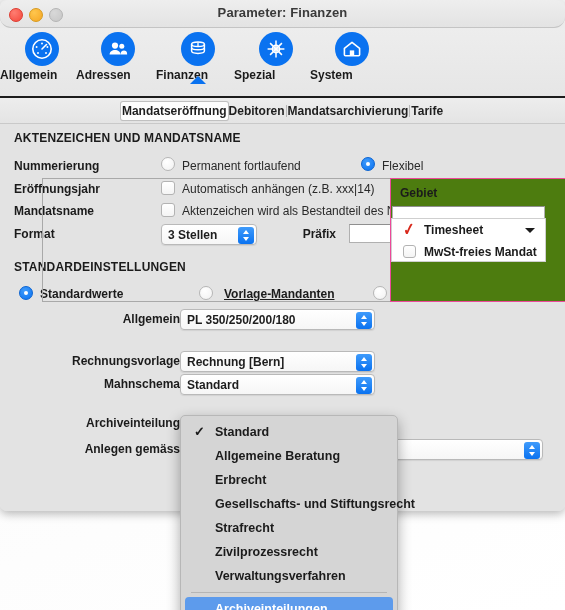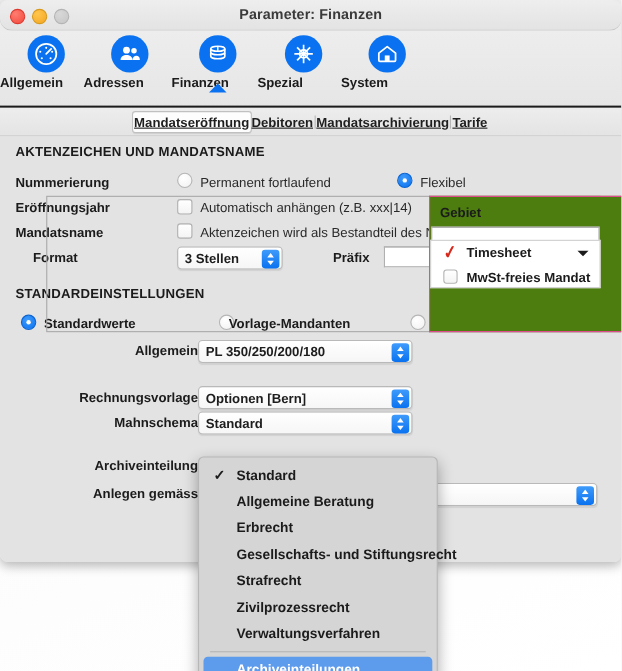--- a/index.html
+++ b/index.html
@@ -113,21 +113,20 @@
   }
   .tab {
     font-size: 12px;
     font-weight: bold;
     color: #1e1e1e;
     padding: 2px 1px;
     border-radius: 2px;
     position: relative;
     cursor: default;
     white-space: nowrap;
-    text-decoration: underline;
   }
   .tab.sel {
     background: #fdfdfd;
     box-shadow: 0 0 0 1px #c0c0c0, 0 1px 1px rgba(0,0,0,0.1);
   }
   .tab-sep {
     width: 1px;
     height: 12px;
     background: #b6b6b6;
   }
@@ -458,48 +457,48 @@
       <div class="opt-text" style="left:382px; top:35px;">Flexibel</div>
 
       <div class="field-label" style="left:14px; top:58px;">Eröffnungsjahr</div>
       <div class="checkbox" style="left:161px; top:57px;"></div>
       <div class="opt-text" style="left:182px; top:58px;">Automatisch anhängen (z.B. xxx|14)</div>
 
       <div class="field-label" style="left:14px; top:80px;">Mandatsname</div>
       <div class="checkbox" style="left:161px; top:79px;"></div>
       <div class="opt-text" style="left:182px; top:80px;">Aktenzeichen wird als Bestandteil des Namens voran gestellt</div>
 
-      <div class="field-label" style="left:30px; top:103px;">Format</div>
+      <div class="field-label" style="left:14px; top:103px;">Format</div>
       <div class="select" style="left:161px; top:100px; width:96px;">
         <div class="sv">3 Stellen</div>
         <div class="stepper"></div>
       </div>
       <div class="field-label right" style="left:256px; top:103px; width:80px;">Präfix</div>
       <div class="textfield" style="left:349px; top:100px; width:64px;"></div>
 
       <div class="section-title" style="left:14px; top:136px;">STANDARDEINSTELLUNGEN</div>
 
       <div class="radio on" style="left:19px; top:162px;"></div>
       <div class="field-label" style="left:40px; top:163px;">Standardwerte</div>
       <div class="radio" style="left:199px; top:162px;"></div>
-      <div class="field-label" style="left:208px; top:163px;">Vorlage-Mandanten</div>
+      <div class="field-label" style="left:224px; top:163px;text-decoration:underline;">Vorlage-Mandanten</div>
       <div class="radio" style="left:373px; top:162px;"></div>
       <div class="field-label" style="left:394px; top:163px;">Vorlage-Mandate</div>
 
       <div id="settings-box"></div>
 
       <div class="field-label right" style="left:50px; top:188px; width:130px;">Allgemein</div>
       <div class="select" style="left:180px; top:185px; width:195px;">
         <div class="sv">PL 350/250/200/180</div>
         <div class="stepper"></div>
       </div>
 
       <div class="field-label right" style="left:50px; top:230px; width:130px;">Rechnungsvorlage</div>
       <div class="select" style="left:180px; top:227px; width:195px;">
-        <div class="sv">Optionen [Bern]</div>
+        <div class="sv">Rechnung [Bern]</div>
         <div class="stepper"></div>
       </div>
 
       <div class="field-label right" style="left:50px; top:253px; width:130px;">Mahnschema</div>
       <div class="select" style="left:180px; top:250px; width:195px;">
         <div class="sv">Standard</div>
         <div class="stepper"></div>
       </div>
 
       <div class="field-label right" style="left:50px; top:276px; width:130px;margin-top:16px;">Archiveinteilung</div>

